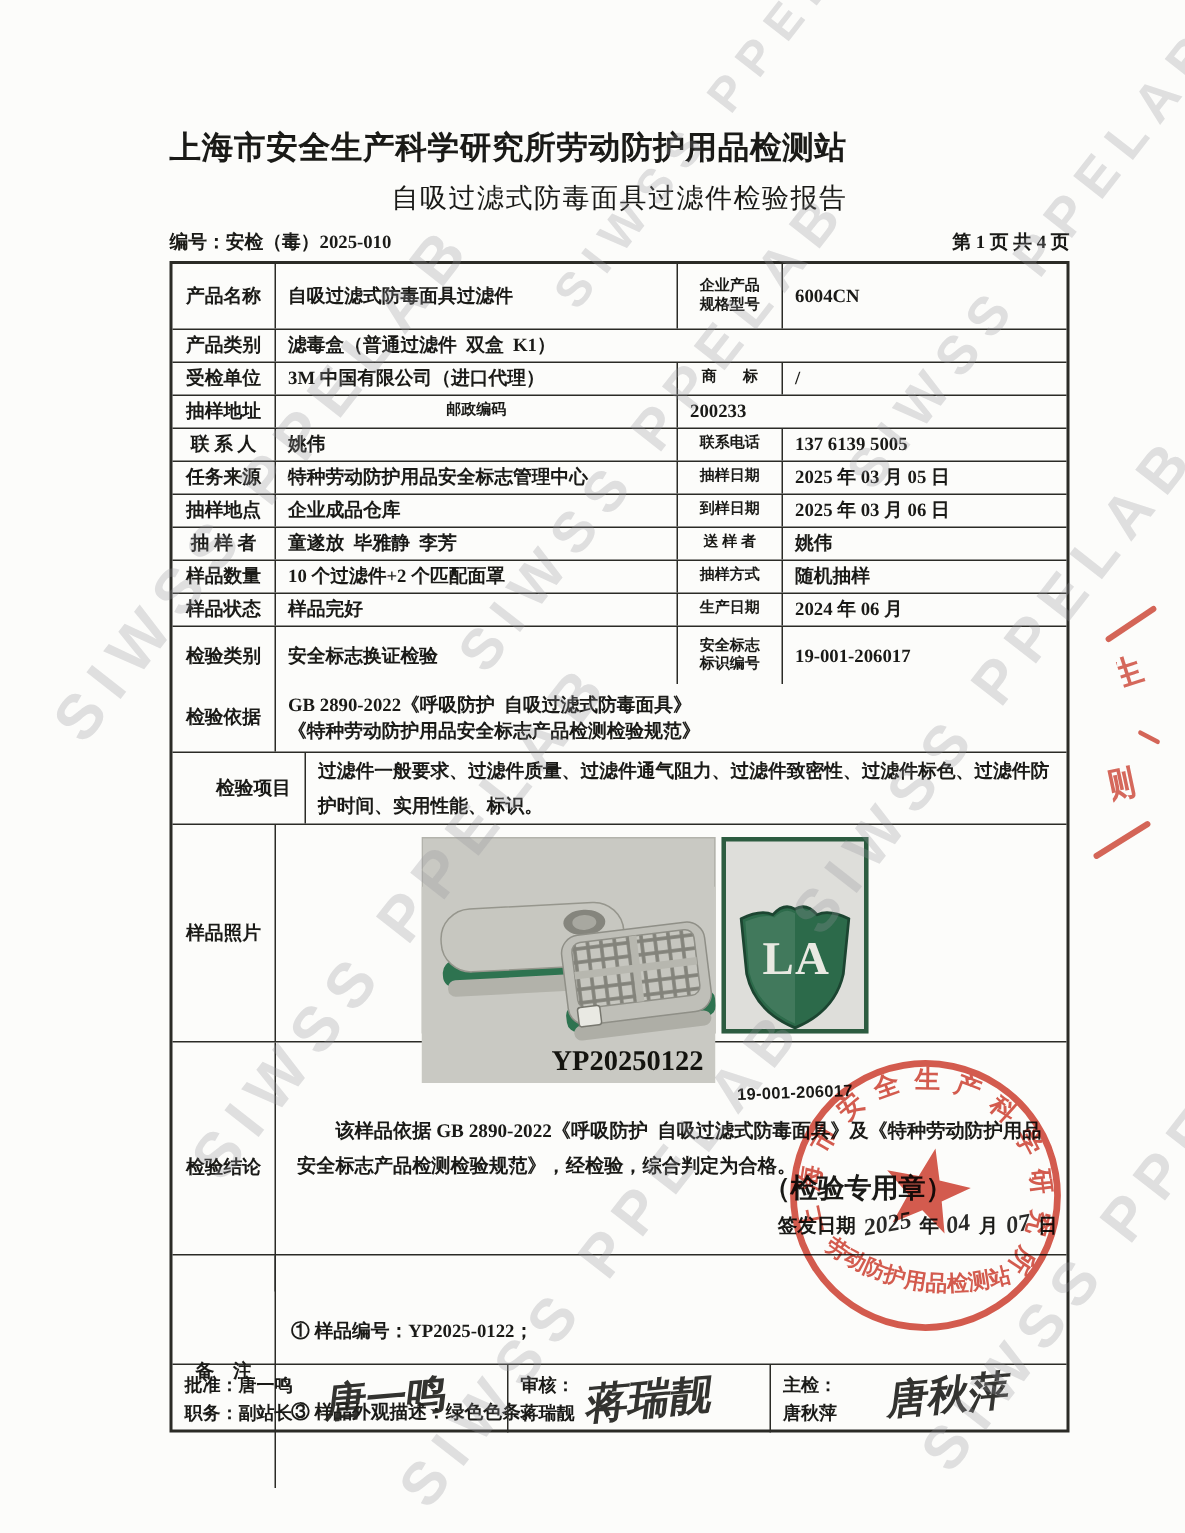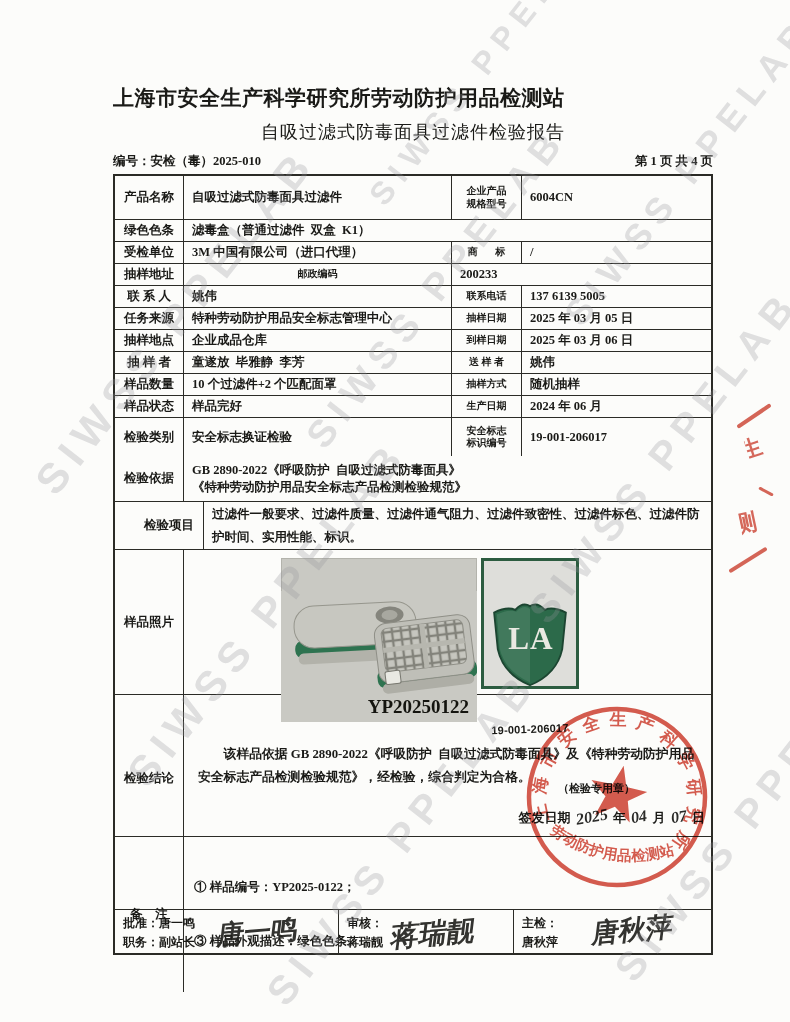--- a/index.html
+++ b/index.html
@@ -43,21 +43,21 @@
     background:#c9c9c3; box-shadow:0 0 0 1px #b3b3ac inset; }
   .photo-left svg{ display:block; width:100%; height:100%; }
   .photo-right{ position:absolute; left:297px; top:8px; width:98px; height:131px;
     background:#dededa; border:3px solid #2c5c40; box-sizing:border-box; }
   .photo-right svg{ display:block; width:100%; height:96px; }
   .shield-caption{ text-align:center; font-size:11px; font-weight:700;
     transform:rotate(-2deg); font-family:"Liberation Sans", sans-serif; letter-spacing:.2px; }
   
   .conclusion-text{ margin:0; padding:8px 6px 0 4px; text-indent:2em; line-height:1.8;
     font-size:12.8px; font-weight:700; }
-  .seal-note{ position:absolute; right:76px; top:86px; font-size:11px; font-weight:700; }
+  .seal-note{ position:absolute; right:76px; top:86px; font-size:18px; font-weight:700; }
   .issue-line{ position:absolute; right:6px; top:112px; font-size:13px; font-weight:700; white-space:nowrap; }
   .hand{ display:inline-block; font-style:italic; font-weight:700; font-size:16px;
     transform:rotate(-10deg); color:#2a2a28; margin:0 2px; }
   
   .remark-line{ font-size:12.5px; font-weight:700; line-height:1.72; }
   .remarks-box{ padding:4px 10px; }
   
   .sign-cell{ position:relative; display:block; padding:4px 8px; font-size:12px; font-weight:700; line-height:1.55; }
   .sig{ position:absolute; font-weight:700; opacity:.92; color:#23231f;
     transform:rotate(-5deg) skewX(-12deg); white-space:nowrap; z-index:4; }
@@ -95,21 +95,21 @@
 
       <div id="kv-rows">
           <div class="tr cols4" style="height: 44px;">
             <div class="cell th">产品名称</div>
             <div class="cell td">自吸过滤式防毒面具过滤件</div>
             <div class="cell th th2">企业产品
 规格型号</div>
             <div class="cell td last">6004CN</div>
           </div>
           <div class="tr cols2" style="height: 22px;">
-            <div class="cell th">绿色色条</div>
+            <div class="cell th">产品类别</div>
             <div class="cell td last">滤毒盒（普通过滤件  双盒  K1）</div>
           </div>
           <div class="tr cols4" style="height: 22px;">
             <div class="cell th">受检单位</div>
             <div class="cell td">3M 中国有限公司（进口代理）</div>
             <div class="cell th th2">商       标</div>
             <div class="cell td last">/</div>
           </div>
           <div class="tr cols4" style="height: 22px;">
             <div class="cell th">抽样地址</div>

